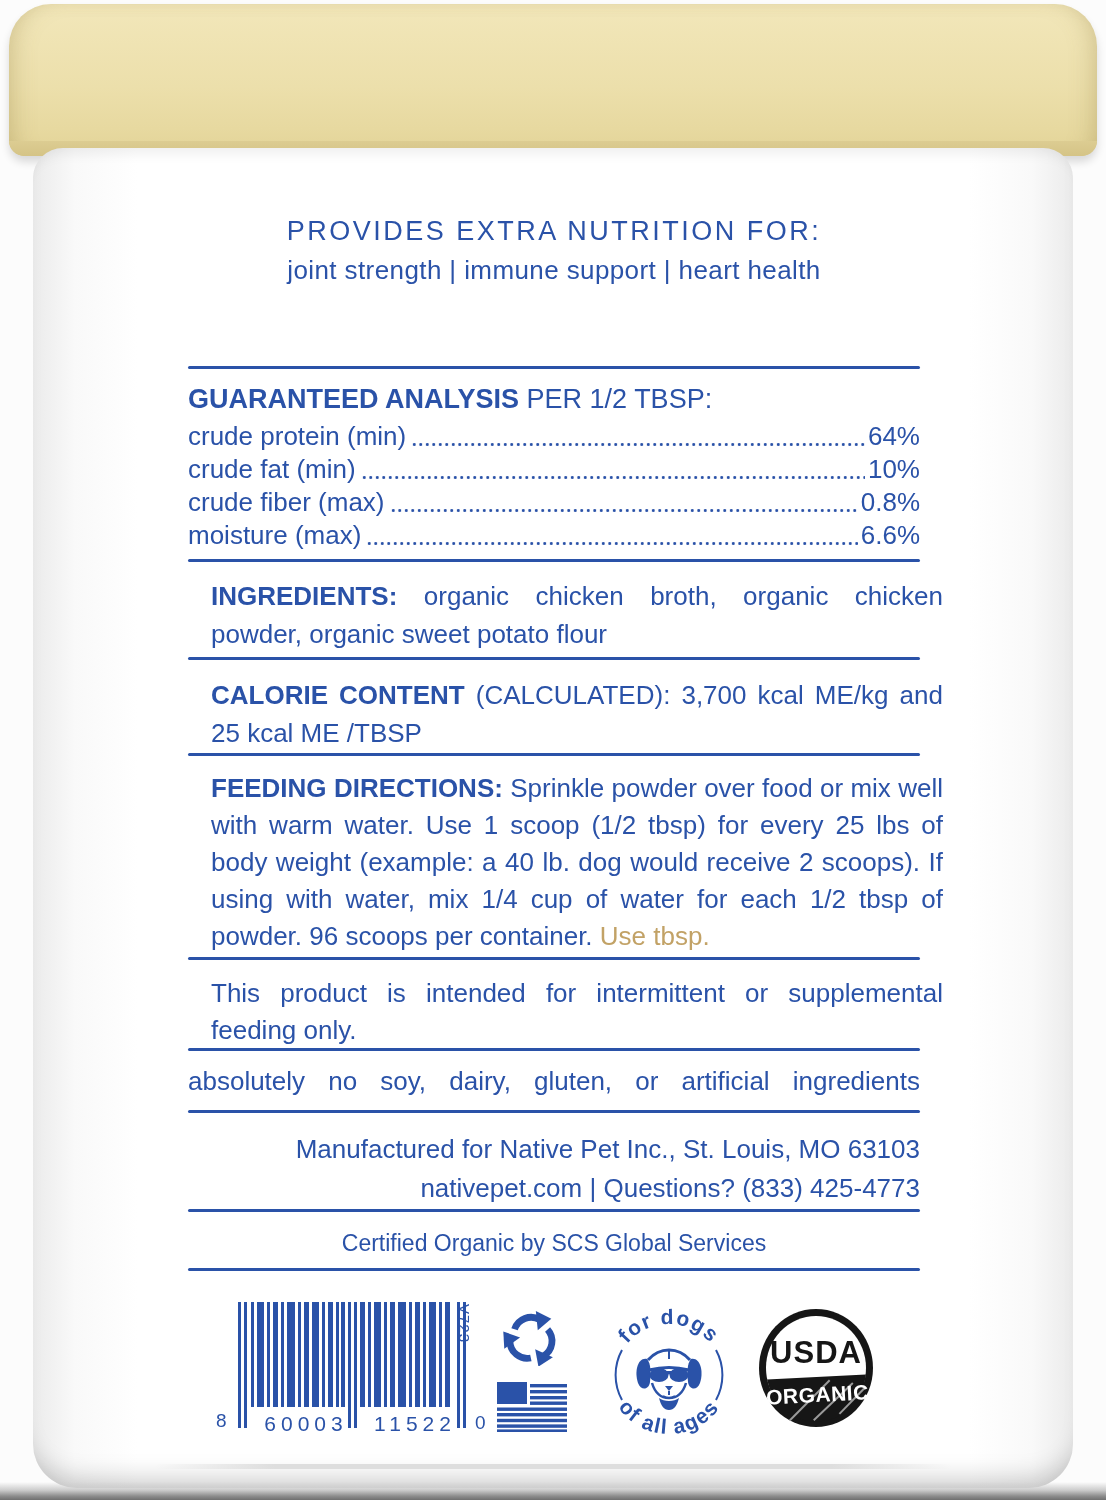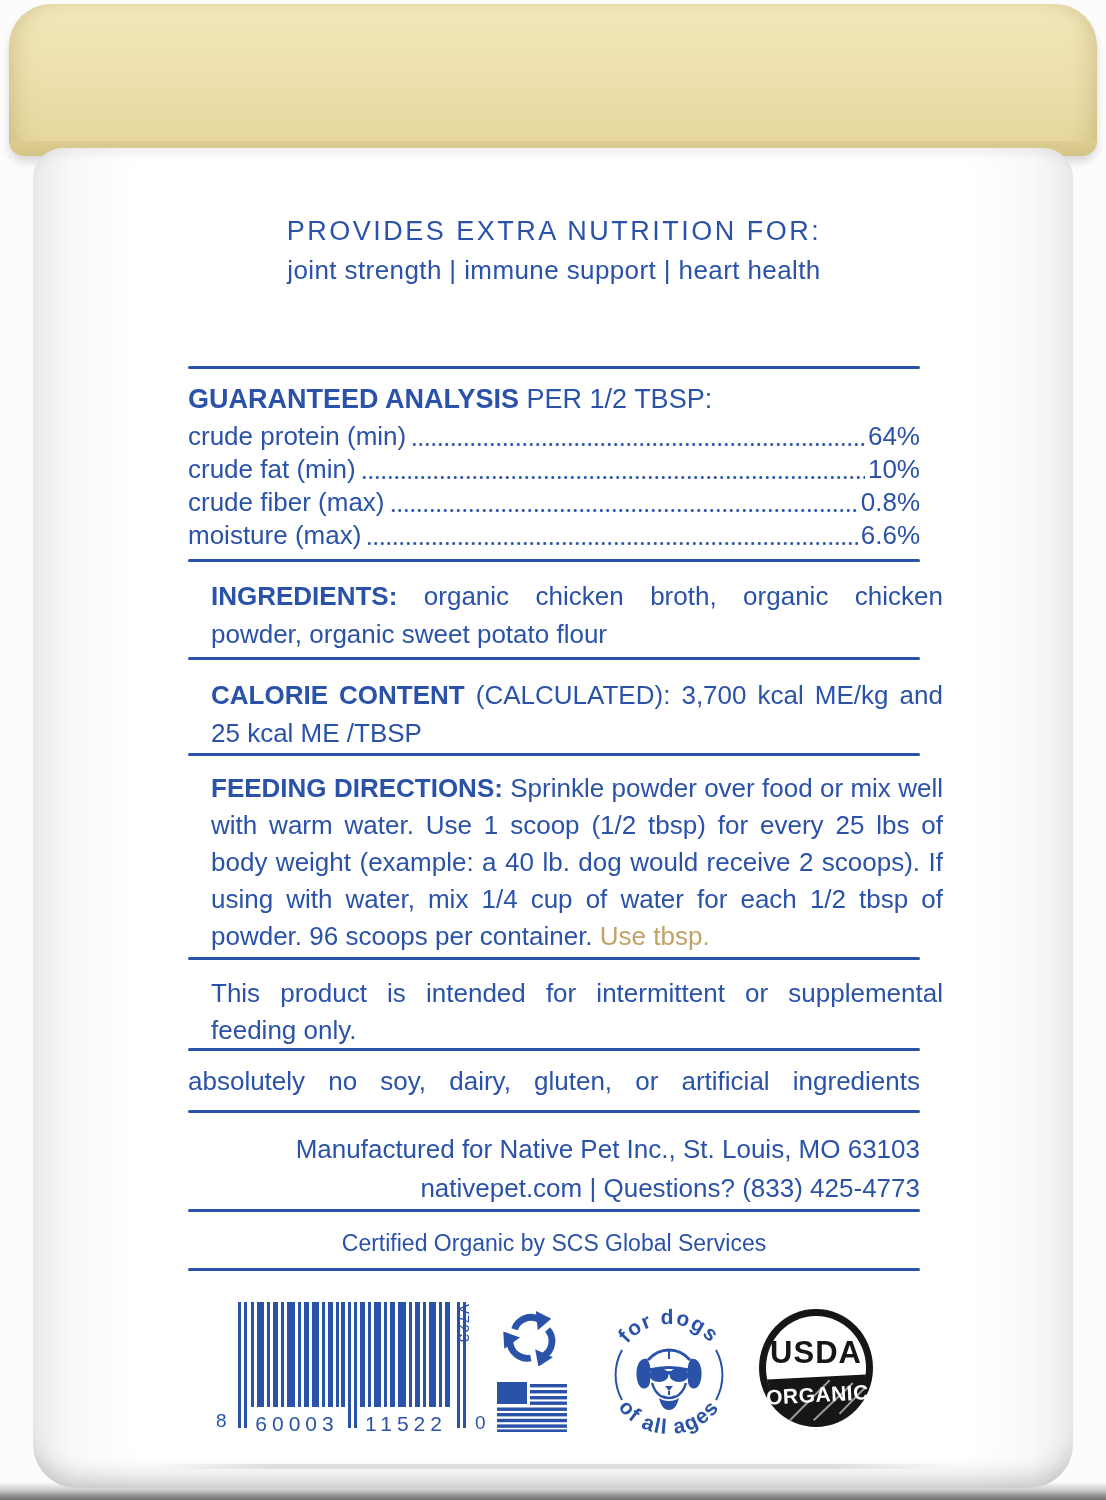--- a/index.html
+++ b/index.html
@@ -72,21 +72,21 @@
   .manu{top:1130px;font-size:26px;line-height:39px;text-align:right;}
   .certified{top:1230px;font-size:23px;}
 
   
   .mark{position:absolute;color:var(--text-blue);}
   .barcode{left:238px;top:1302px;width:228px;height:145px;}
   .barcode svg{position:absolute;left:0;top:0;}
   .bc-digit{position:absolute;font-size:19px;letter-spacing:0;top:108px;}
   .bc-d-left{left:-22px;}
   .bc-d-right{left:237px;top:110px;}
-  .bc-group{position:absolute;top:110px;width:94px;text-align:center;font-size:21px;letter-spacing:5px;}
+  .bc-group{position:absolute;top:110px;width:94px;text-align:center;font-size:21px;letter-spacing:5px;margin-left:9px;}
   .bc-g1{left:12px;}
   .bc-g2{left:121px;}
   .bc-version{
     position:absolute;left:235px;top:2px;font-size:15px;letter-spacing:1px;
     transform:rotate(90deg);transform-origin:0 0;white-space:nowrap;
   }
   .recycle{left:502px;top:1308px;width:58px;height:58px;}
   .flag{left:497px;top:1382px;width:70px;height:50px;}
   .dogbadge{left:602px;top:1300px;width:134px;height:146px;}
   .usda{left:757px;top:1307px;width:118px;height:122px;color:var(--seal-black);}

